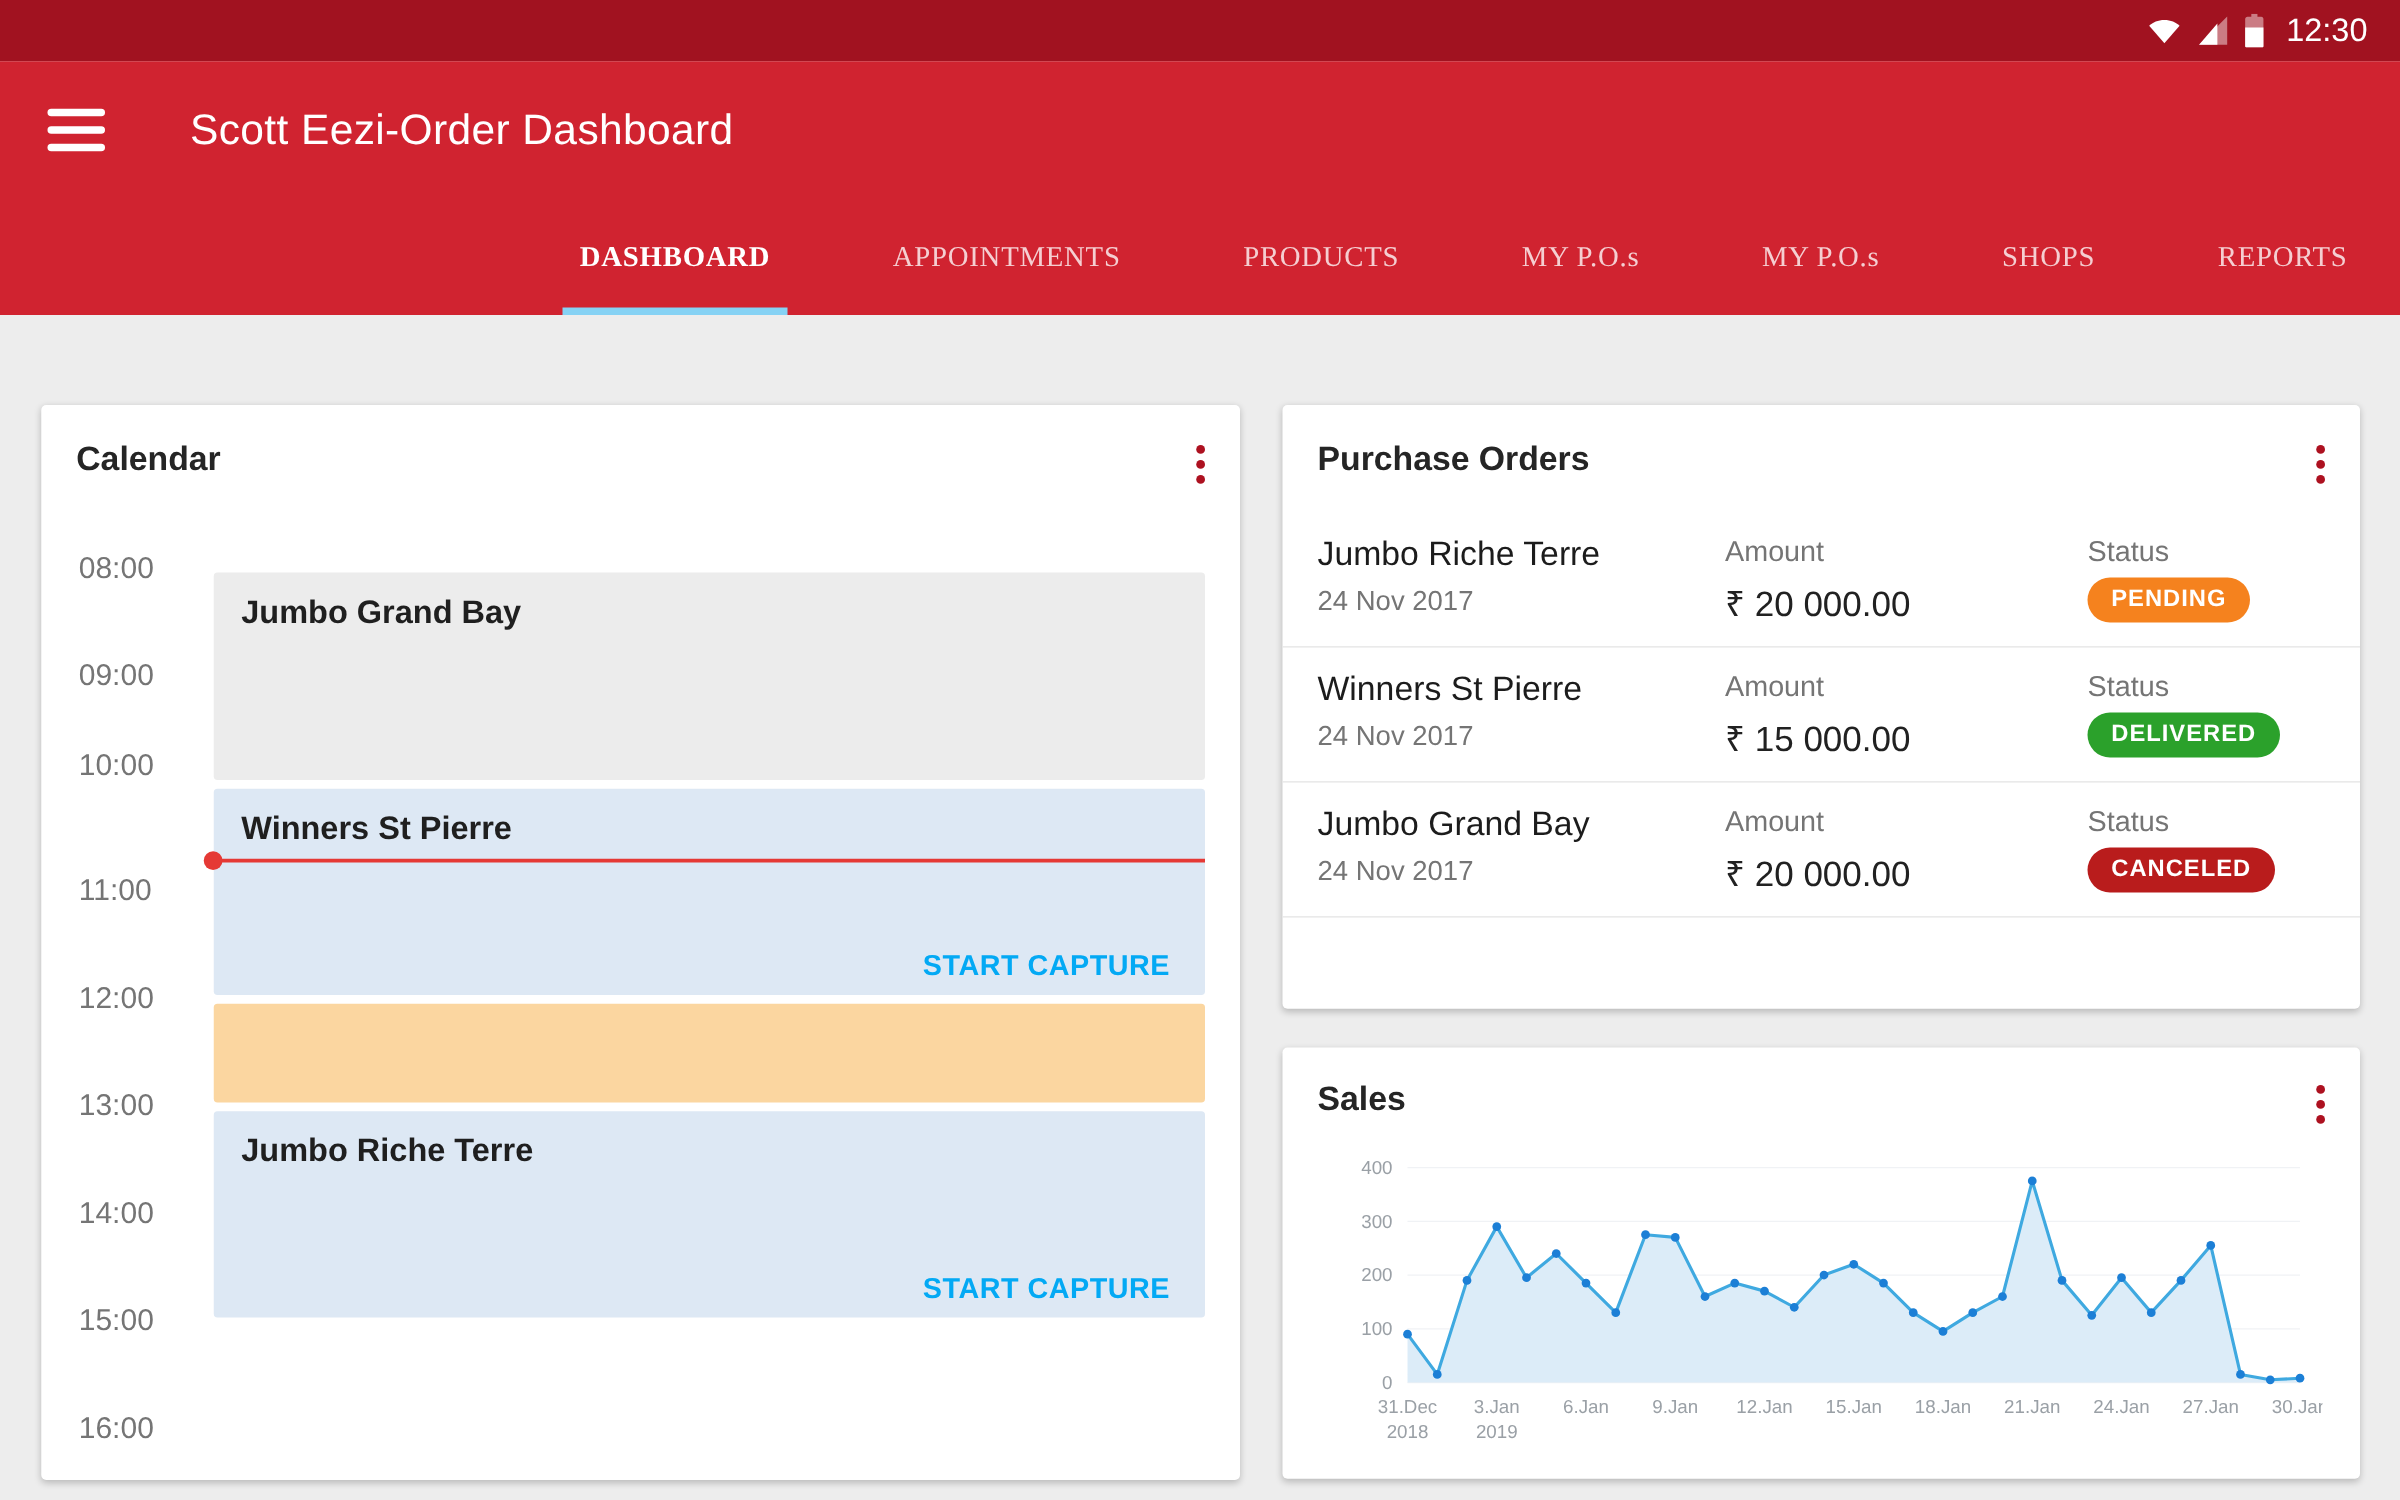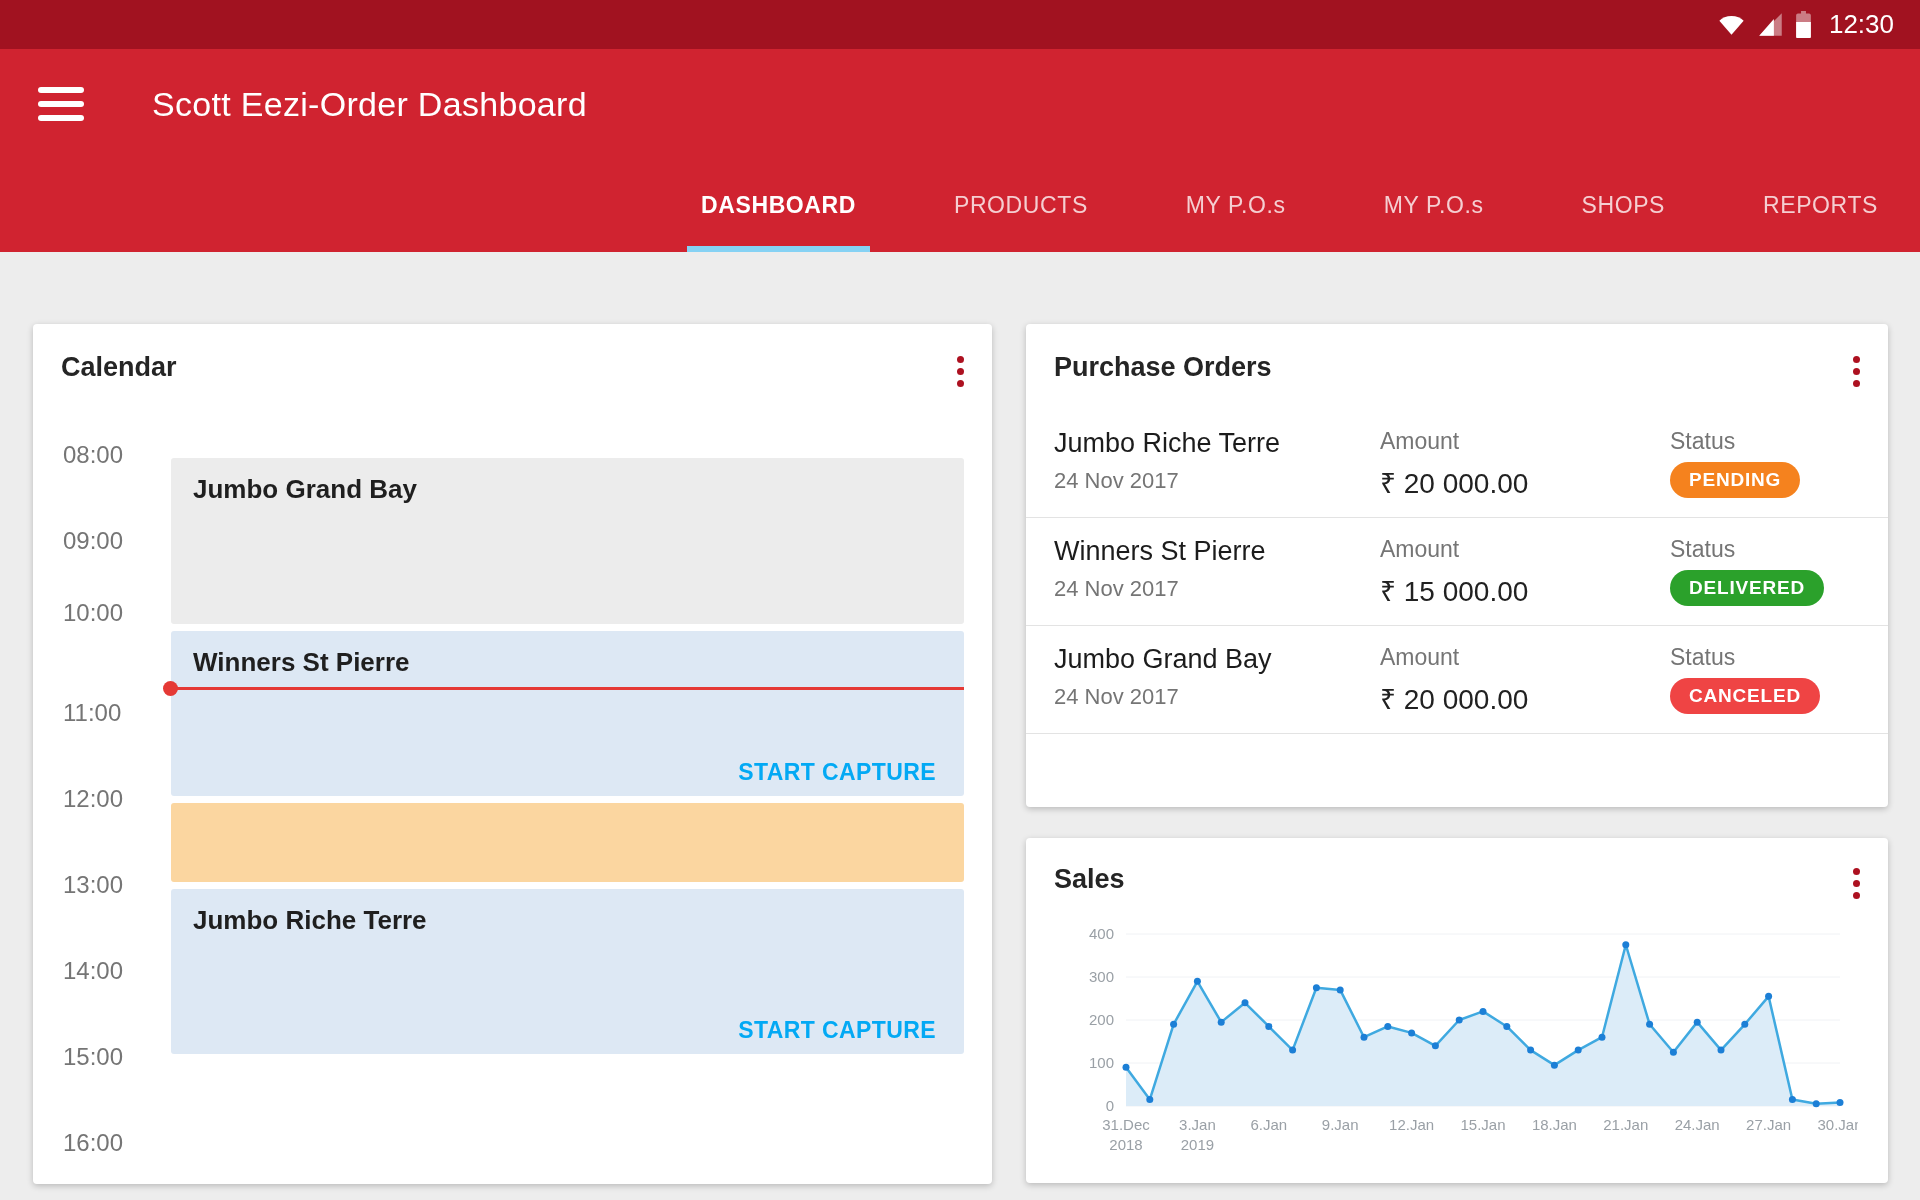--- a/index.html
+++ b/index.html
@@ -29,21 +29,21 @@
   .app-title { margin-left:68px; font-size:34px; font-weight:500; letter-spacing:.3px; }
 
   .tabs {
     position:absolute; left:0; bottom:0; height:93px; width:100%;
     display:flex; align-items:center; justify-content:flex-end;
     gap:70px; padding-right:28px;
   }
   .tab {
     position:relative; height:100%; display:flex; align-items:center;
     padding:0 14px; font-size:23px; font-weight:500; letter-spacing:.6px;
-    color:rgba(255,255,255,.78); cursor:pointer; white-space:nowrap;
+    color:rgba(255,255,255,.78); cursor:pointer; white-space:nowrap;font-family:Liberation Serif, serif;
   }
   .tab.active { color:#fff; font-weight:700; }
   .tab.active::after {
     content:""; position:absolute; left:0; right:0; bottom:0; height:6px;
     background:#86d2f4;
   }
 
   
   .card {
     position:absolute; background:#fff; border-radius:4px;
@@ -128,20 +128,21 @@
     <div class="appbar-top">
       <div class="hamburger">
         <span></span>
           <span></span>
           <span></span>
       </div>
       <div class="app-title">Scott Eezi-Order Dashboard</div>
     </div>
     <div class="tabs">
       <div class="tab active">DASHBOARD</div>
+      <div class="tab">APPOINTMENTS</div>
       <div class="tab">PRODUCTS</div>
       <div class="tab">MY P.O.s</div>
       <div class="tab">MY P.O.s</div>
       <div class="tab">SHOPS</div>
       <div class="tab">REPORTS</div>
     </div>
   </div>
 
   <div class="card" id="calendar-card">
     <div class="card-head">
@@ -229,21 +230,21 @@
         <div>
           <div class="po-name">Jumbo Grand Bay</div>
           <div class="po-date">24 Nov 2017</div>
         </div>
         <div>
           <div class="po-label">Amount</div>
           <div class="po-amount">₹ 20 000.00</div>
         </div>
         <div>
           <div class="po-label">Status</div>
-          <span class="po-badge" style="background: #ef4444;">CANCELED</span>
+          <span class="po-badge" style="background: #b91c1c;">CANCELED</span>
         </div>
       </div>
 
     </div>
   </div>
 
   <div class="card" id="sales-card">
     <div class="card-head">
       <div class="card-title">Sales</div>
       <div class="kebab">

